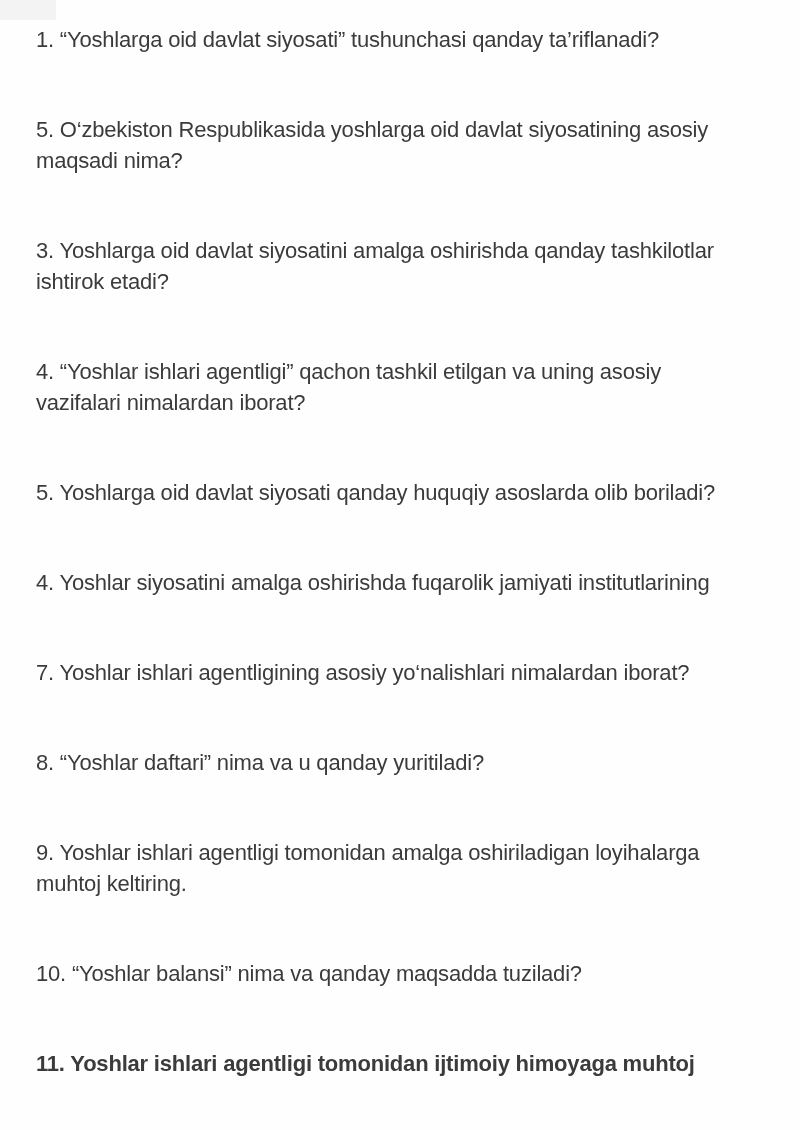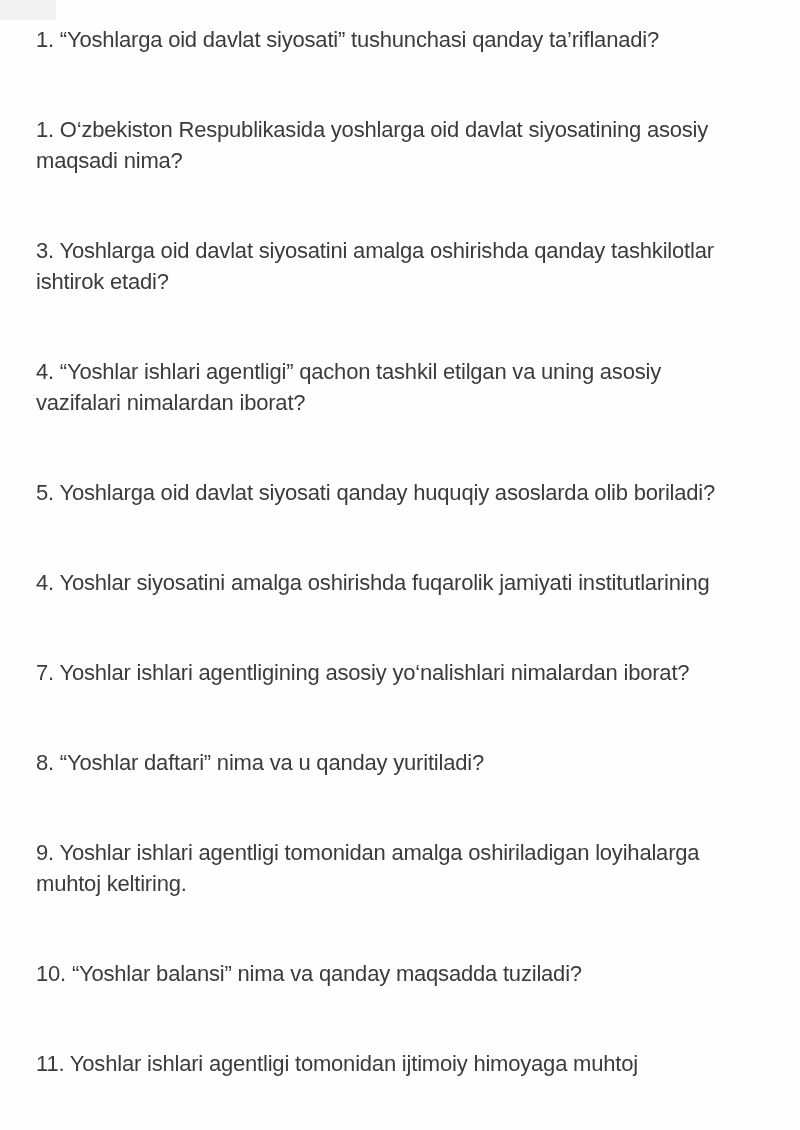--- a/index.html
+++ b/index.html
@@ -30,37 +30,38 @@
   }
   .question {
     margin: 0 0 59px 0;
     font-size: 22px;
     line-height: 31px;
     letter-spacing: -0.2px;
     font-weight: 400;
   }
   .question:last-child {
     margin-bottom: 0;
+    font-weight: bold;
   }
   .qline {
     display: block;
     white-space: nowrap;
   }
 </style>
 </head>
 <body>
 
 <main class="page">
   <div class="corner-shade"></div>
   <section class="questions" id="questions">
       <p class="question">
         <span class="qline">1. “Yoshlarga oid davlat siyosati” tushunchasi qanday ta’riflanadi?</span>
       </p>
       <p class="question">
-        <span class="qline">1. O‘zbekiston Respublikasida yoshlarga oid davlat siyosatining asosiy</span>
+        <span class="qline">5. O‘zbekiston Respublikasida yoshlarga oid davlat siyosatining asosiy</span>
         <span class="qline">maqsadi nima?</span>
       </p>
       <p class="question">
         <span class="qline">3. Yoshlarga oid davlat siyosatini amalga oshirishda qanday tashkilotlar</span>
         <span class="qline">ishtirok etadi?</span>
       </p>
       <p class="question">
         <span class="qline">4. “Yoshlar ishlari agentligi” qachon tashkil etilgan va uning asosiy</span>
         <span class="qline">vazifalari nimalardan iborat?</span>
       </p>

